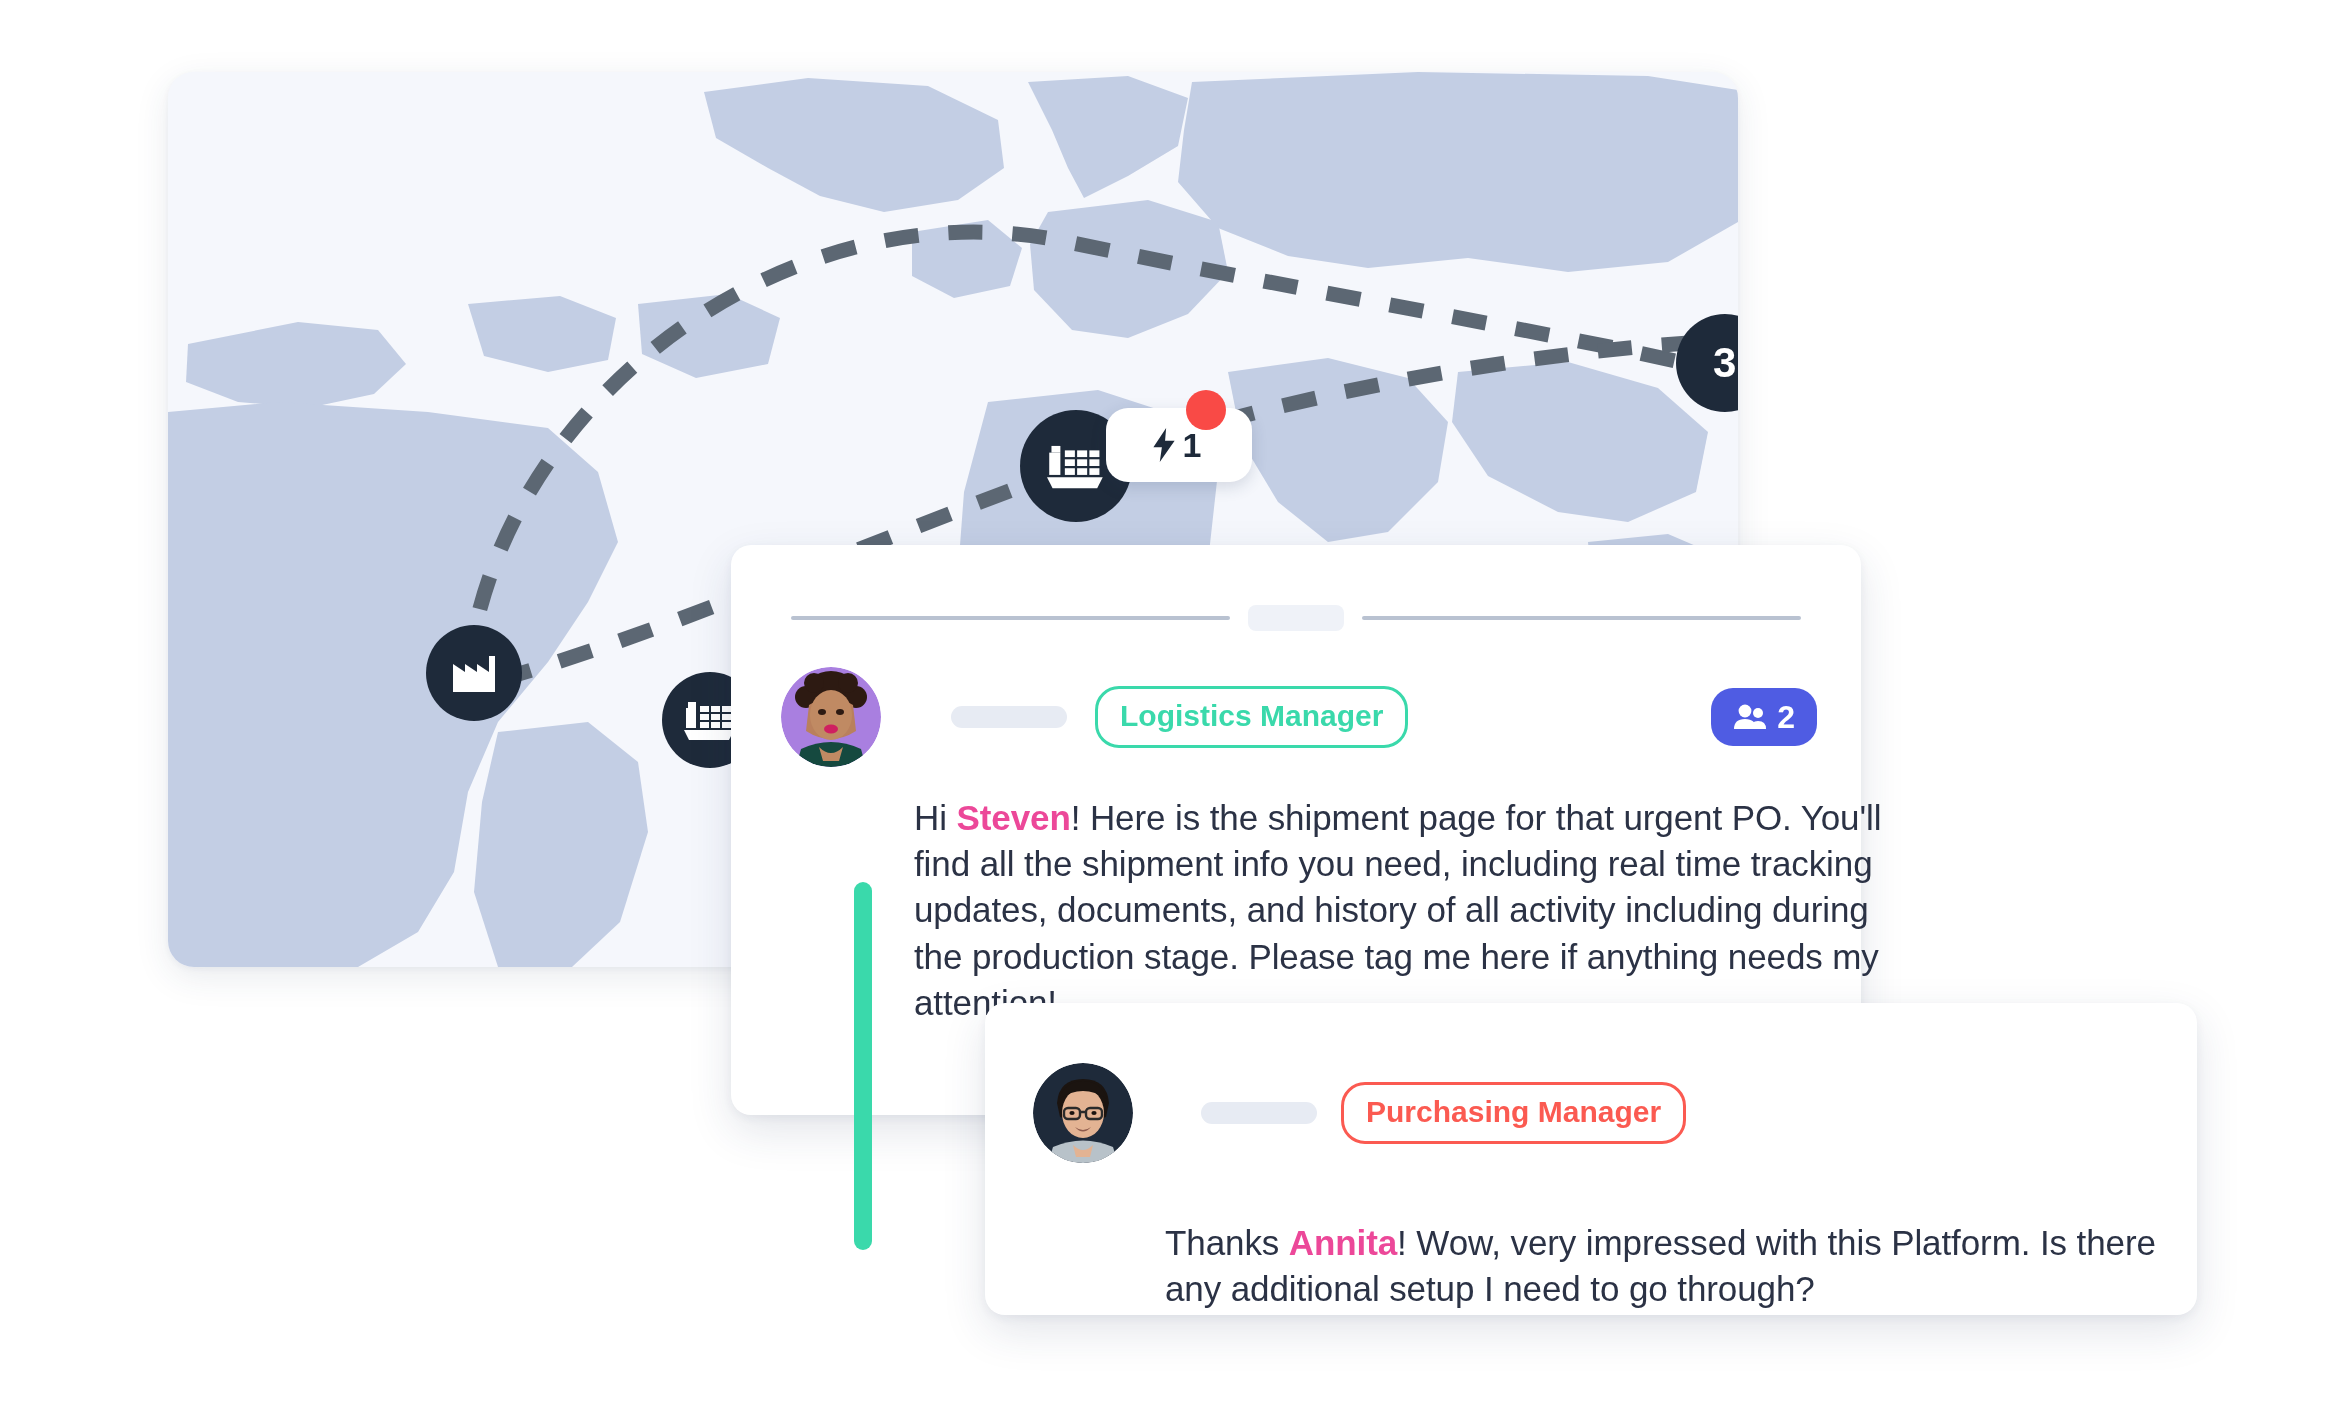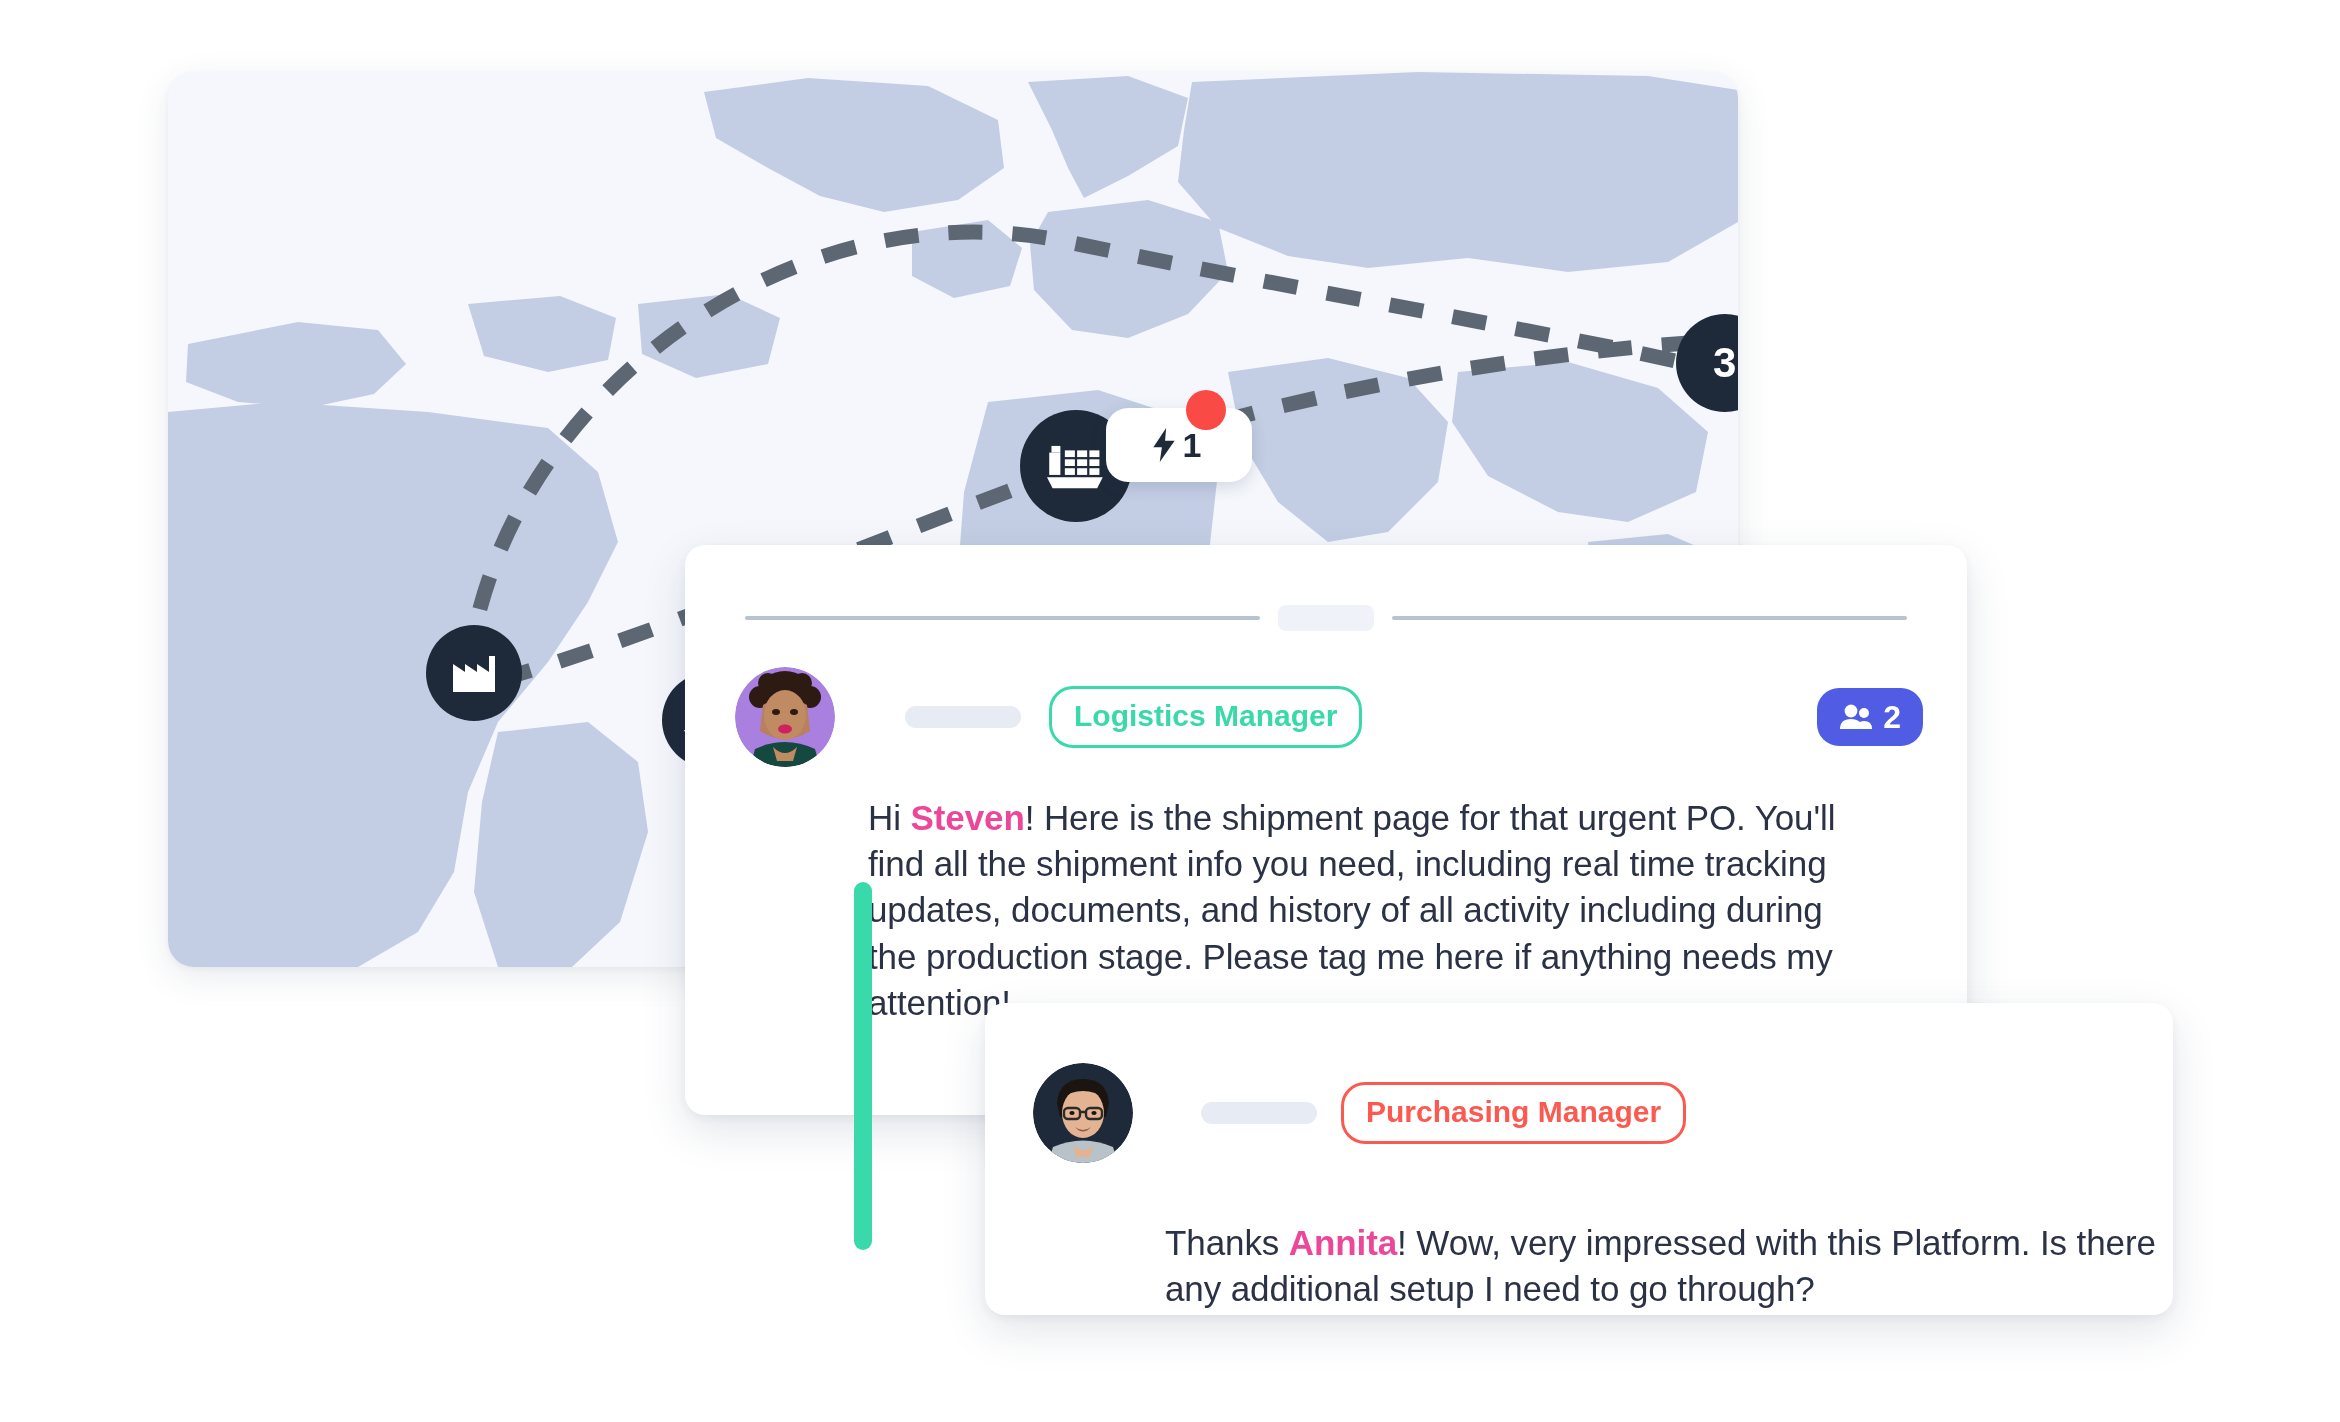--- a/index.html
+++ b/index.html
@@ -93,30 +93,31 @@
   }
 
   
   .chat-card {
     position: absolute;
     background: #ffffff;
     border-radius: 20px;
     box-shadow: 0 16px 44px rgba(40, 55, 90, 0.13), 0 3px 10px rgba(40,55,90,0.06);
   }
   .card-one {
-    left: 685px;
+    left: 731px;
     top: 545px;
-    width: 1282px;
+    width: 1130px;
     height: 570px;
   }
   .card-two {
     left: 985px;
     top: 1003px;
     width: 1188px;
     height: 312px;
+    padding-left: 24px;
   }
 
   
   .card-divider {
     position: absolute;
     left: 60px;
     top: 60px;
     right: 60px;
     height: 26px;
     display: flex;

